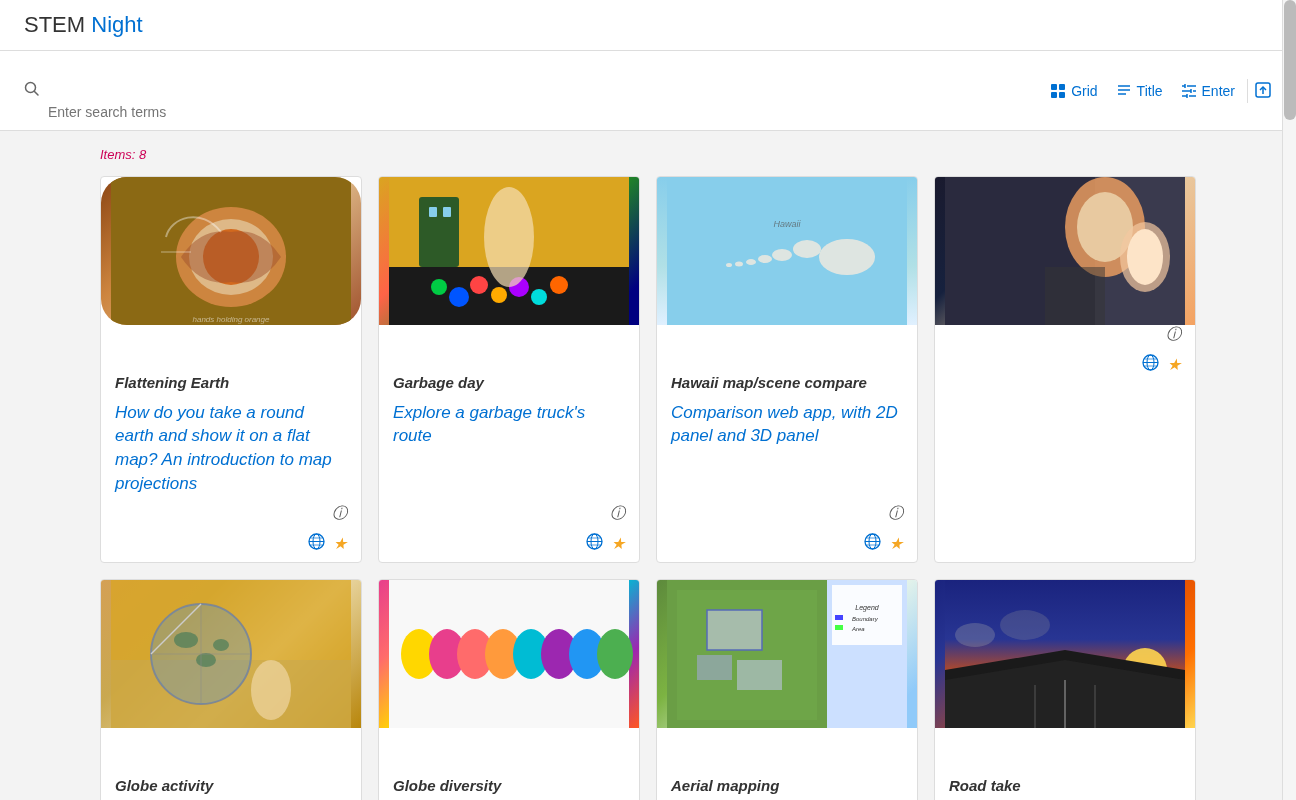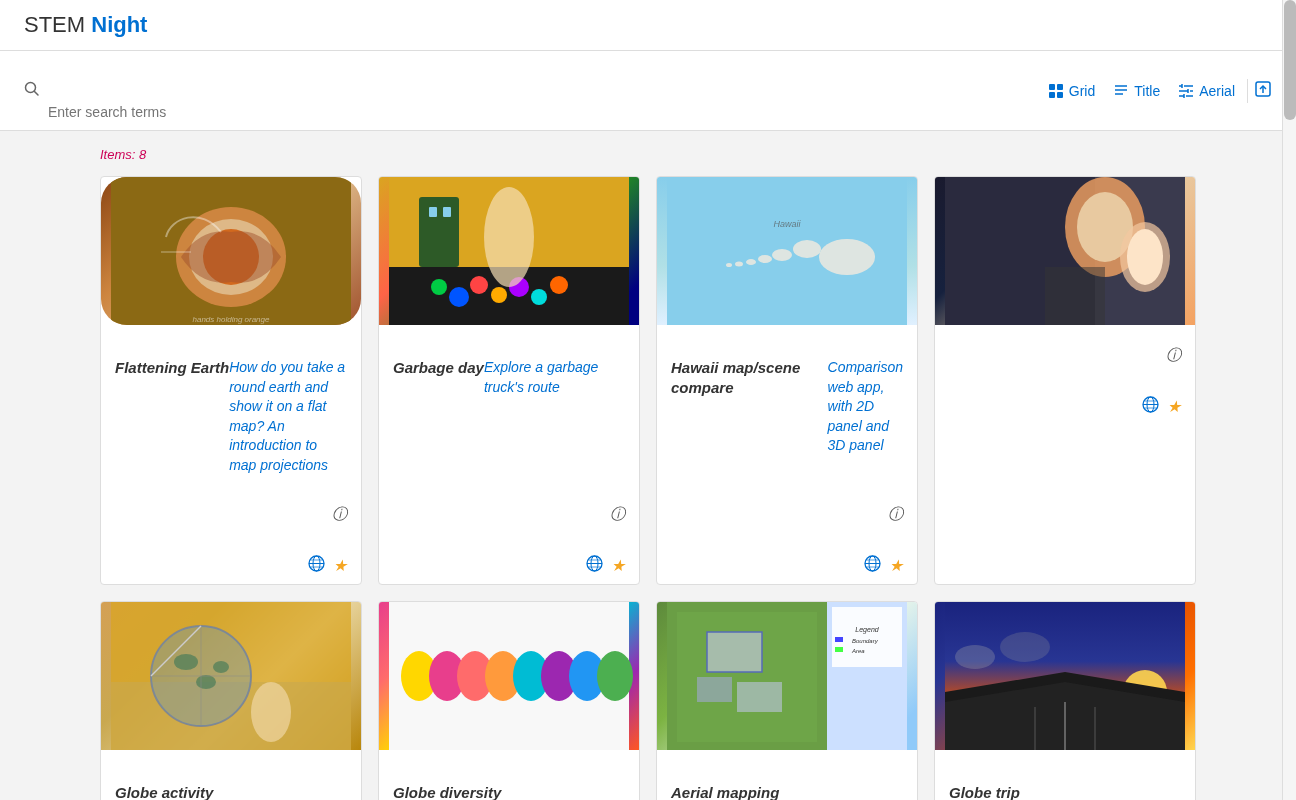--- a/index.html
+++ b/index.html
@@ -13,21 +13,21 @@
       display: flex;
       align-items: center;
     }
     .header-title {
       font-size: 22px;
       font-weight: 400;
       color: #333;
     }
     .header-title .night {
       color: #0070d2;
-      font-weight: 700;
+      font-weight: 400;
     }
 
     
     .toolbar {
       background: #fff;
       padding: 10px 24px;
       border-bottom: 1px solid #ddd;
       display: flex;
       align-items: center;
     }
@@ -45,21 +45,21 @@
       border: none;
       outline: none;
       font-size: 14px;
       color: #999;
       width: 300px;
       background: transparent;
       margin-top: 43px;
     }
     .toolbar-actions {
       display: flex;
-      align-items: center;
+      align-items: flex-end;
       gap: 6px;
       margin-left: auto;
     }
     .toolbar-btn {
       display: flex;
       align-items: center;
       gap: 5px;
       font-size: 14px;
       color: #0070d2;
       cursor: pointer;
@@ -96,37 +96,37 @@
       gap: 16px;
     }
     .card {
       background: #fff;
       border: 1px solid #ddd;
       border-radius: 4px;
       overflow: hidden;
       display: flex;
       flex-direction: column;
       cursor: pointer;
-      gap: 21px;
     }
     .card-body {
       padding: 12px 14px 8px 14px;
       flex: 1;
       display: flex;
-      flex-direction: row;
+      flex-direction: column;
+      margin-top: 36px;
     }
     .card-title {
       font-size: 15px;
       font-weight: 600;
       color: #333;
       margin-bottom: 8px;
       line-height: 1.3;
     }
     .card-desc {
-      font-size: 14px;
+      font-size: 17px;
       color: #0070d2;
       line-height: 1.4;
       flex: 1;
     }
     .card-footer {
       padding: 6px 14px 8px 14px;
       display: flex;
       align-items: center;
       justify-content: flex-end;
       gap: 8px;
@@ -235,21 +235,21 @@
         <line x1="1" y1="3" x2="4" y2="3"></line>
         <line x1="4" y1="1" x2="4" y2="5" stroke-width="1.5"></line>
         <line x1="6" y1="3" x2="15" y2="3"></line>
         <line x1="1" y1="8" x2="10" y2="8"></line>
         <line x1="10" y1="6" x2="10" y2="10" stroke-width="1.5"></line>
         <line x1="12" y1="8" x2="15" y2="8"></line>
         <line x1="1" y1="13" x2="6" y2="13"></line>
         <line x1="6" y1="11" x2="6" y2="15" stroke-width="1.5"></line>
         <line x1="8" y1="13" x2="15" y2="13"></line>
       </svg>
-      <span>Aerial</span>
+      <span>Enter</span>
     </button>
     <div class="toolbar-divider"></div>
     <button class="export-btn">
       <svg width="18" height="18" viewBox="0 0 18 18" fill="none" stroke="#0070d2" stroke-width="1.5">
         <rect x="2" y="2" width="14" height="14" rx="2"></rect>
         <polyline points="6,9 9,6 12,9"></polyline>
         <line x1="9" y1="6" x2="9" y2="13"></line>
       </svg>
     </button>
   </div>
@@ -509,21 +509,21 @@
         <circle cx="200" cy="90" r="22" fill="#ffd54f" opacity="0.9"></circle>
         <polygon points="0,148 240,148 240,90 120,70 0,90" fill="#1a1a1a"></polygon>
         <polygon points="0,148 240,148 240,100 120,80 0,100" fill="#222"></polygon>
         <line x1="120" y1="100" x2="120" y2="148" stroke="#fff" stroke-width="1.5" opacity="0.4"></line>
         <line x1="90" y1="105" x2="90" y2="148" stroke="#fff" stroke-width="0.8" opacity="0.3"></line>
         <line x1="150" y1="105" x2="150" y2="148" stroke="#fff" stroke-width="0.8" opacity="0.3"></line>
         <ellipse cx="30" cy="55" rx="20" ry="12" fill="#aaa" opacity="0.3"></ellipse>
         <ellipse cx="80" cy="45" rx="25" ry="15" fill="#999" opacity="0.25"></ellipse>
       </svg></div>
         <div class="card-body">
-          <div class="card-title">Globe trip</div>
+          <div class="card-title">Road take</div>
           <div class="card-desc"></div>
         </div>
         <div class="card-info-section">
           <span class="info-icon" title="Info">ⓘ</span>
         </div>
         <div class="card-footer">
     <span class="globe-icon">
       <svg width="17" height="17" viewBox="0 0 17 17" fill="none" xmlns="http://www.w3.org/2000/svg">
         <circle cx="8.5" cy="8.5" r="7.5" stroke="#0070d2" stroke-width="1.3" fill="none"></circle>
         <ellipse cx="8.5" cy="8.5" rx="3.5" ry="7.5" stroke="#0070d2" stroke-width="1" fill="none"></ellipse>

